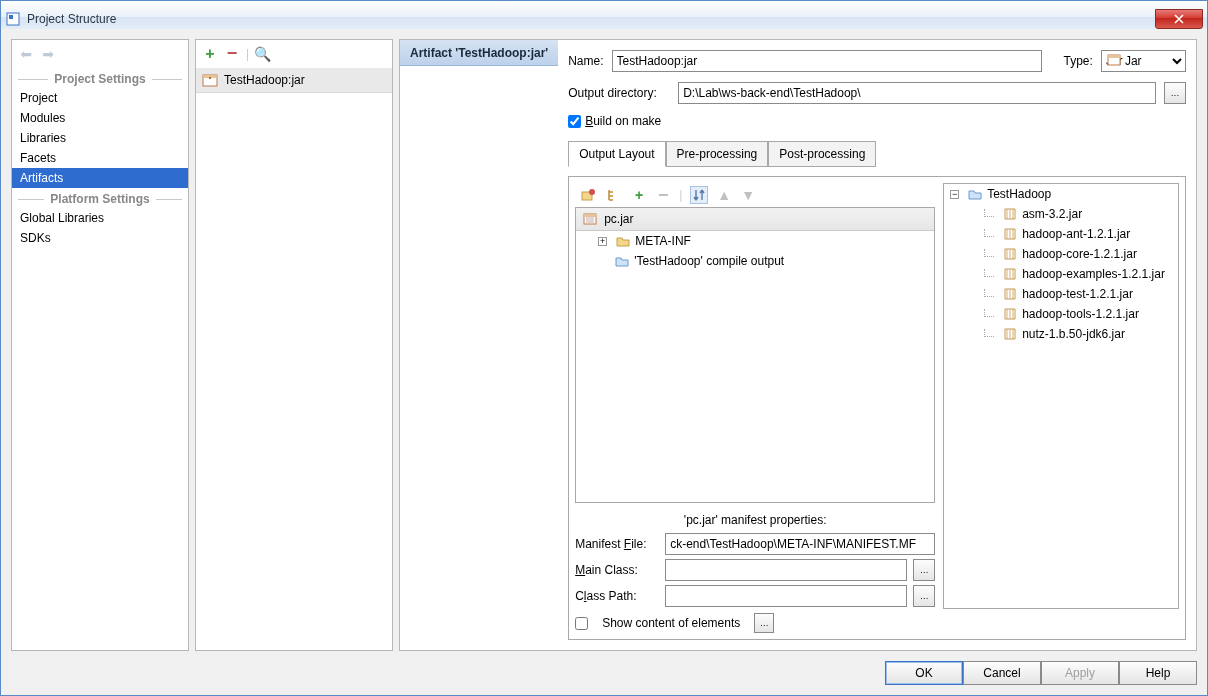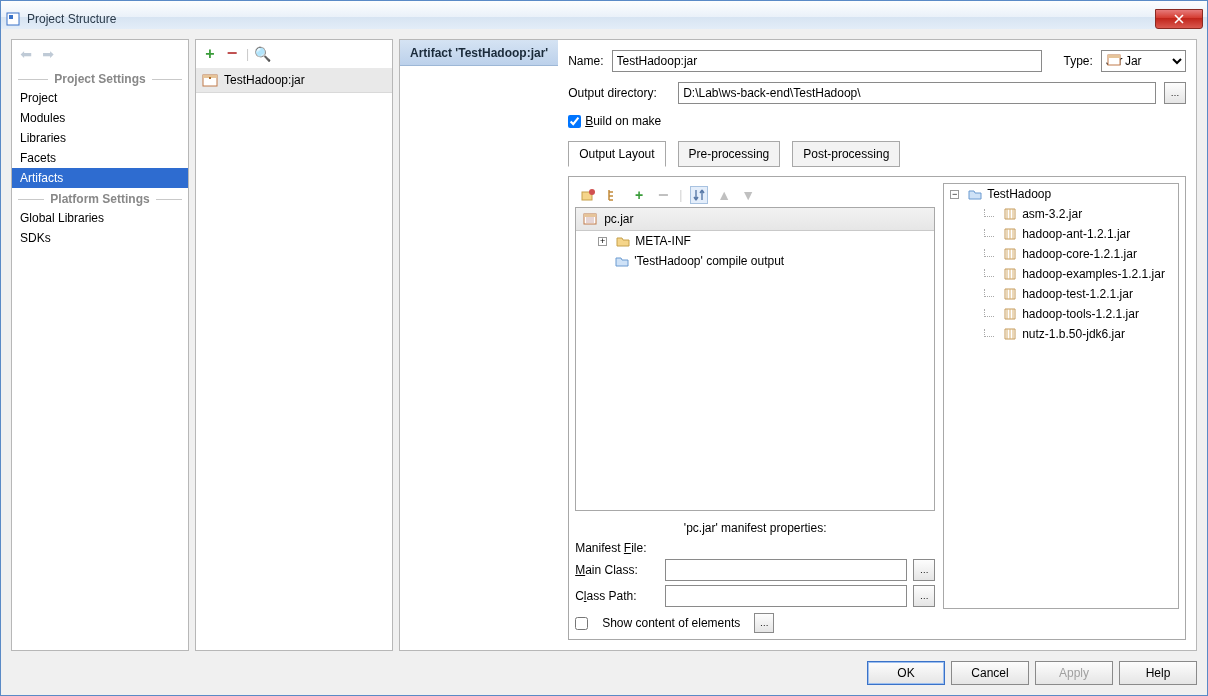--- a/index.html
+++ b/index.html
@@ -32,21 +32,21 @@
 .right-body { padding:10px; display:flex; flex-direction:column; gap:10px; flex:1; min-height:0;}
 .form-row { display:flex; align-items:center; gap:8px;}
 .lbl { width:auto;}
 input.txt { height:22px; padding:2px 4px; border:1px solid #8a8a8a; background:#fff; font-size:12px;}
 .name-input { flex:0 0 430px;}
 .type-lbl { margin-left:14px;}
 .type-sel { flex:1;}
 .outdir-input{ flex:1;}
 .sq-btn { width:22px; height:22px; border:1px solid #8a8a8a; background:linear-gradient(#fdfdfd,#e5e5e5); display:flex;align-items:center;justify-content:center; font-size:9px;}
 .chk-row { display:flex; align-items:center; gap:4px;}
-.tabs { display:flex; gap:12px; margin-top:2px;}
+.tabs { display:flex; gap:0; margin-top:2px;}
 .tab { padding:5px 10px; border:1px solid #a8a8a8; background:#f3f3f3; position:relative; top:1px; border-bottom:1px solid #a8a8a8;}
 .tab.act { background:#fff; border-bottom:1px solid #fff; z-index:2;}
 .tab-pane { border:1px solid #a8a8a8; padding:6px; flex:1; display:flex; flex-direction:column; min-height:0;}
 .layout-row { display:flex; gap:8px; flex:1; min-height:0;}
 .layout-left { flex:0 0 360px; display:flex; flex-direction:column; min-height:0;}
 .layout-right{ flex:1; display:flex; flex-direction:column; min-height:0;}
 .mini-tb { height:24px; display:flex; align-items:center; gap:8px; padding:0 4px;}
 .mini-tb .ic { font-size:14px;}
 .ic-box { width:18px;height:18px; border:1px solid transparent; display:flex;align-items:center;justify-content:center;}
 .ic-box.tog { border:1px solid #a8c2e0; background:#e4eefb;}
@@ -57,21 +57,21 @@
 .indent2 { padding-left:40px;}
 .fld-ic, .jar-ic, .mod-ic { width:16px;height:16px;display:inline-flex;align-items:center;justify-content:center;}
 .manifest-box { margin-top:6px;}
 .mf-hdr { padding:4px 2px;text-align:center;}
 .mf-row { display:flex; align-items:center; gap:6px; padding:2px 0;}
 .mf-lbl { width:84px;}
 .mf-in { flex:1;}
 .avail-hdr { display:flex; align-items:center; gap:8px; padding:4px 2px 6px 2px;}
 .q-ic { color:#3a8ed0; font-weight:bold;}
 .show-row { display:flex; align-items:center; gap:14px; padding-top:4px;}
-.btn-row { display:flex; justify-content:flex-end; gap:6px; padding:2px 0 0 0;}
+.btn-row { display:flex; justify-content:flex-end; padding:2px 0 0 0;}
 button.dlg-btn { width:78px; height:24px; border:1px solid #8a8a8a; background:linear-gradient(#fdfdfd,#e5e5e5);}
 button.dlg-btn.def { border:1px solid #3a72c8; box-shadow:0 0 0 1px #9cbff0 inset;}
 button.dlg-btn:disabled { color:#a0a0a0;}
 select.sel { height:22px; border:1px solid #8a8a8a; background:#fff;}
 .twisty { display:inline-block; width:9px; height:9px; border:1px solid #999; text-align:center; line-height:7px; font-size:9px; margin-right:4px; background:#fff;}
 svg { display:block; }
 </style>
 </head>
 <body>
 
@@ -226,20 +226,21 @@
                         <path d="M1 3h5l1 2h6v6H1z" fill="#cfe2f7" stroke="#6a9ad0"></path>
                       </svg>
                     </span>
                   <span>'TestHadoop' compile output</span>
                 </div>
               </div>
               <div class="manifest-box">
                 <div class="mf-hdr">'pc.jar' manifest properties:</div>
                 <div class="mf-row">
                   <span class="mf-lbl">Manifest <u>F</u>ile:</span>
+                  <input class="txt mf-in" value="ck-end\TestHadoop\META-INF\MANIFEST.MF" style="">
                 </div>
                 <div class="mf-row">
                   <span class="mf-lbl"><u>M</u>ain Class:</span>
                   <input class="txt mf-in" value="" style="">
                   <div class="sq-btn">…</div>
                 </div>
                 <div class="mf-row">
                   <span class="mf-lbl">C<u>l</u>ass Path:</span>
                   <input class="txt mf-in" value="" style="">
                   <div class="sq-btn">…</div>

